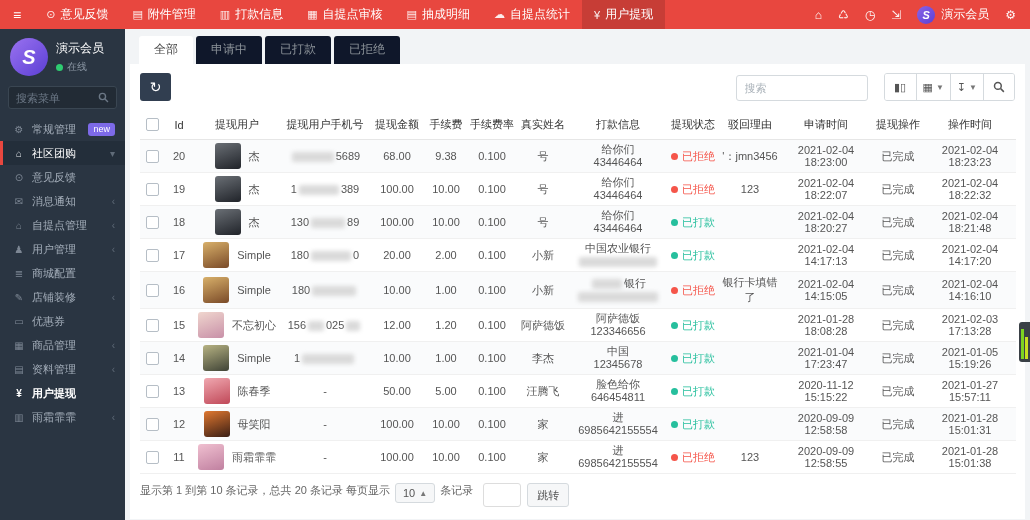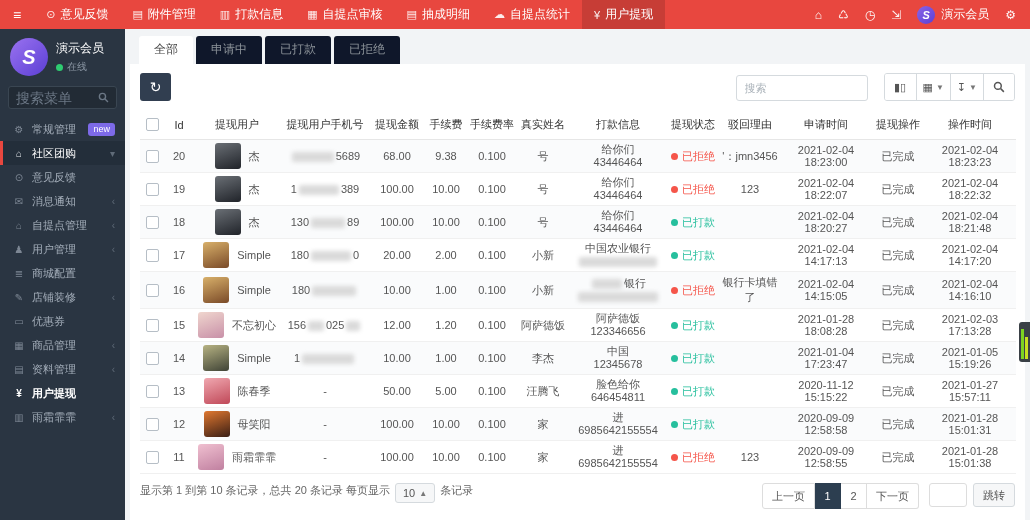--- a/index.html
+++ b/index.html
@@ -20,21 +20,21 @@
   .tb-ava { width:18px; height:18px; border-radius:50%; background:linear-gradient(135deg,#8a63e8,#5b3fd4); color:#fff; font-size:11px; font-weight:bold; display:flex; align-items:center; justify-content:center; font-style:italic; }
 
   
   .sidebar { position:fixed; top:29px; left:0; bottom:0; width:125px; background:#2a3542; color:#a4aeba; }
   .profile { display:flex; align-items:center; gap:8px; padding:9px 10px 7px; }
   .p-ava { width:38px; height:38px; border-radius:50%; background:linear-gradient(135deg,#9a72f0,#5b3fd4); color:#fff; font-size:20px; font-weight:bold; font-style:italic; display:flex; align-items:center; justify-content:center; flex:0 0 38px; }
   .p-name { color:#fff; font-size:12px; margin-bottom:3px; }
   .p-status { font-size:10px; color:#8b97a4; display:flex; align-items:center; gap:4px; }
   .p-dot { width:7px; height:7px; border-radius:50%; background:#2ecc71; display:inline-block; }
   .side-search { margin:3px 8px 8px; height:23px; background:#222b35; border:1px solid #3a4652; border-radius:3px; display:flex; align-items:center; padding:0 7px; }
-  .side-search input { flex:1; background:transparent; border:none; outline:none; color:#cfd6dd; font-size:14px; width:70px; font-family:inherit; }
+  .side-search input { flex:1; background:transparent; border:none; outline:none; color:#cfd6dd; font-size:11px; width:70px; font-family:inherit; }
   .side-search input::placeholder { color:#6c7886; }
   .menu { }
   .mi { height:24px; display:flex; align-items:center; gap:7px; padding:0 10px; font-size:11px; cursor:pointer; border-left:3px solid transparent; }
   .mi .ic { width:12px; font-size:10px; text-align:center; color:#7d8794; flex:0 0 12px; }
   .mi.parent-active { background:#232e3a; border-left-color:#e8473f; color:#fff; }
   .mi.parent-active .ic { color:#e0e4e8; }
   .mi.selected { color:#fff; font-weight:bold; }
   .mi.selected .ic { color:#fff; }
   .mi .chev { margin-left:auto; font-size:10px; color:#5f6b78; }
   .badge-new { margin-left:auto; background:#7d6ae8; color:#fff; font-size:9px; padding:1px 5px; border-radius:3px; line-height:11px; }
@@ -555,26 +555,20 @@
         </tbody>
     </table>
 
     <div class="tfoot">
       <span>显示第 1 到第 10 条记录，总共 20 条记录 每页显示</span>
       <span class="pp-box">
           <span>10</span>
           <span class="caret">▲</span>
         </span>
       <span>条记录</span>
-      <div class="pager">
-          <button class="pg first">上一页</button>
-          <button class="pg active">1</button>
-          <button class="pg">2</button>
-          <button class="pg last">下一页</button>
-        </div>
       <input class="jump-input" style="">
       <button class="jump-btn">跳转</button>
     </div>
   </div>
 </div>
 
 <div class="float-widget">
   <span class="fw-bar1"></span>
   <span class="fw-bar2"></span>
 </div>

